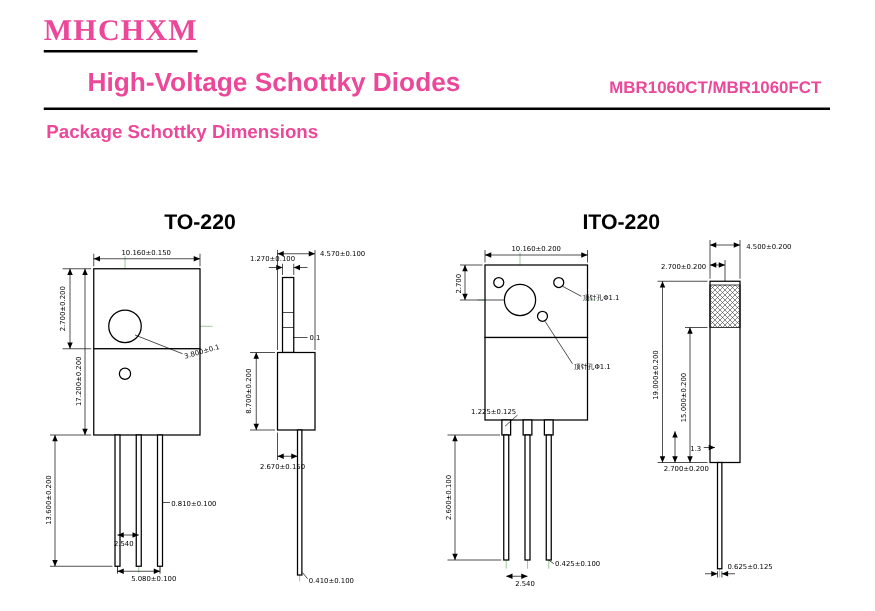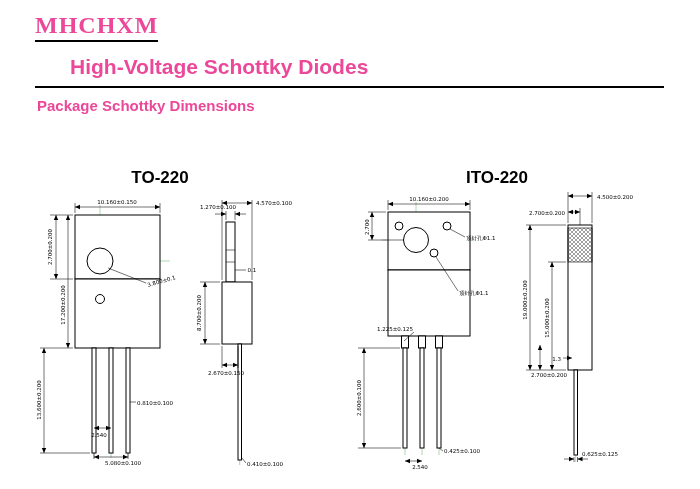--- a/index.html
+++ b/index.html
@@ -21,20 +21,21 @@
   text.d{font:5.5px "DejaVu Sans",sans-serif;fill:#000;}
   text.h{font:bold 17px "Liberation Sans",sans-serif;fill:#000;}
 </style>
 </head>
 <body>
 
 <div class="page">
 
   <div class="logo">MHCHXM</div>
   <div class="title">High-Voltage Schottky Diodes</div>
+  <div class="part">MBR1060CT/MBR1060FCT</div>
   <div class="rule"></div>
   <div class="section">Package Schottky Dimensions</div>
 
   <svg class="draw" width="700" height="489" viewBox="0 0 700 489">
     <defs>
       <marker id="ar" viewBox="0 0 6 6" markerWidth="6" markerHeight="6" refX="5.5" refY="3" orient="auto-start-reverse" markerUnits="userSpaceOnUse">
         <path d="M0.5,0.8 L5.5,3 L0.5,5.2 Z" fill="#000"></path>
       </marker>
       <pattern id="hatch" width="4" height="4" patternUnits="userSpaceOnUse">
         <path d="M0,4 L4,0 M0,0 L4,4" stroke="#444" stroke-width="0.5"></path>

